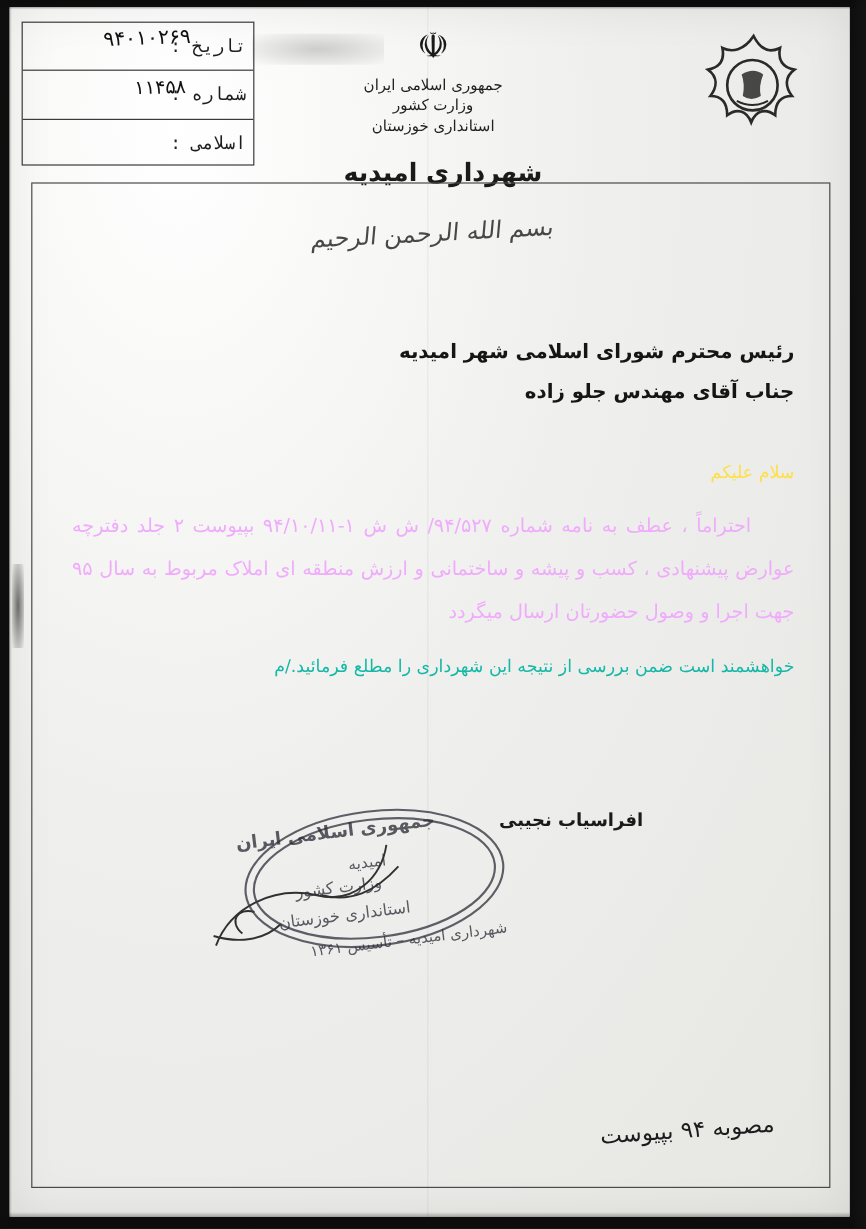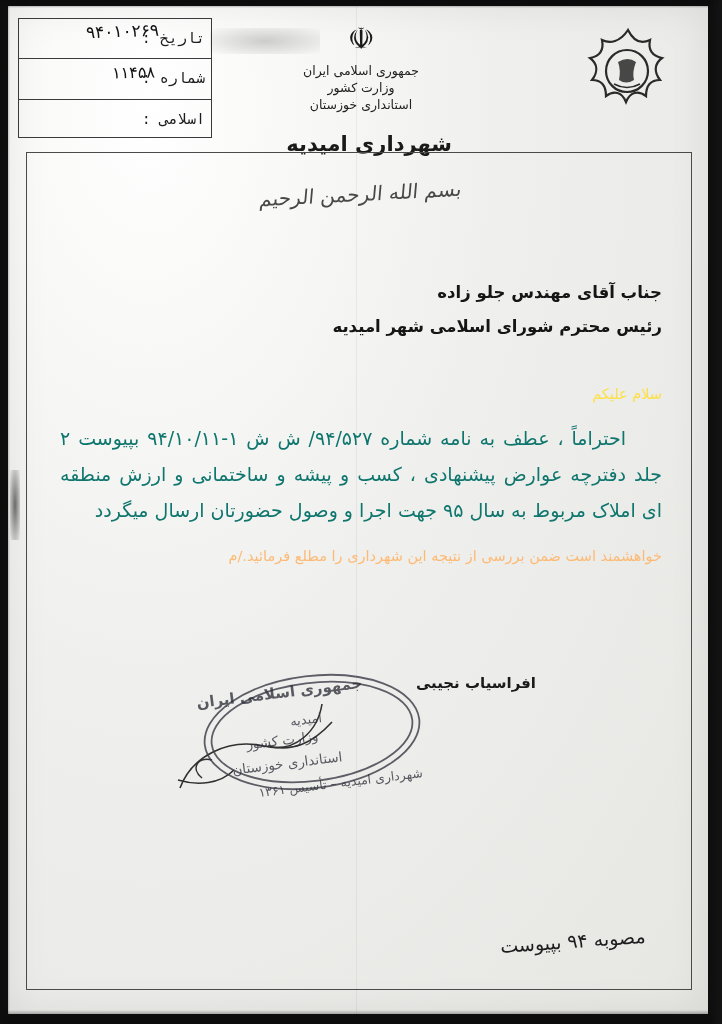--- a/index.html
+++ b/index.html
@@ -189,32 +189,32 @@
   }
   .greeting {
     margin-top: 42px;
     font-family: "DejaVu Sans", sans-serif;
     font-size: 14.5px;
     color: #fde047;
   }
   .para {
     margin-top: 18px;
     font-family: "DejaVu Sans", sans-serif;
-    font-size: 19px;
-    color: #0f766e;
+    font-size: 16px;
+    color: #f0abfc;
     line-height: 36px;
     text-align: justify;
     text-justify: inter-word;
   }
   .para .indent { display: inline-block; width: 36px; }
   .closing {
     margin-top: 12px;
     font-family: "DejaVu Sans", sans-serif;
     font-size: 14.5px;
-    color: #fdba74;
+    color: #14b8a6;
     line-height: 32px;
   }
 
   
   .signature-name {
     position: absolute;
     right: 186px;
     top: 674px;
     font-family: "DejaVu Sans", sans-serif;
     font-size: 15px;
@@ -324,22 +324,22 @@
 
   <div class="muni-title">شهرداری امیدیه</div>
 
   <div class="frame"></div>
 
   <div class="bismillah">
     <span>بسم الله الرحمن الرحیم</span>
   </div>
 
   <div class="body-block">
+    <div class="addressee">رئیس محترم شورای اسلامی شهر امیدیه</div>
     <div class="addressee">جناب آقای مهندس جلو زاده</div>
-    <div class="addressee">رئیس محترم شورای اسلامی شهر امیدیه</div>
     <div class="greeting">سلام علیکم</div>
     <div class="para">
       <span class="indent"></span><span>احتراماً ، عطف به نامه شماره ۹۴/۵۲۷/ ش ش ۱-۹۴/۱۰/۱۱ بپیوست ۲ جلد دفترچه عوارض پیشنهادی ، کسب و پیشه و ساختمانی و ارزش منطقه ای املاک مربوط به سال ۹۵ جهت اجرا و وصول حضورتان ارسال میگردد</span>
     </div>
     <div class="closing">خواهشمند است ضمن بررسی از نتیجه این شهرداری را مطلع فرمائید./م</div>
   </div>
 
   <div class="signature-name">افراسیاب نجیبی</div>
 
   <div class="stamp">

